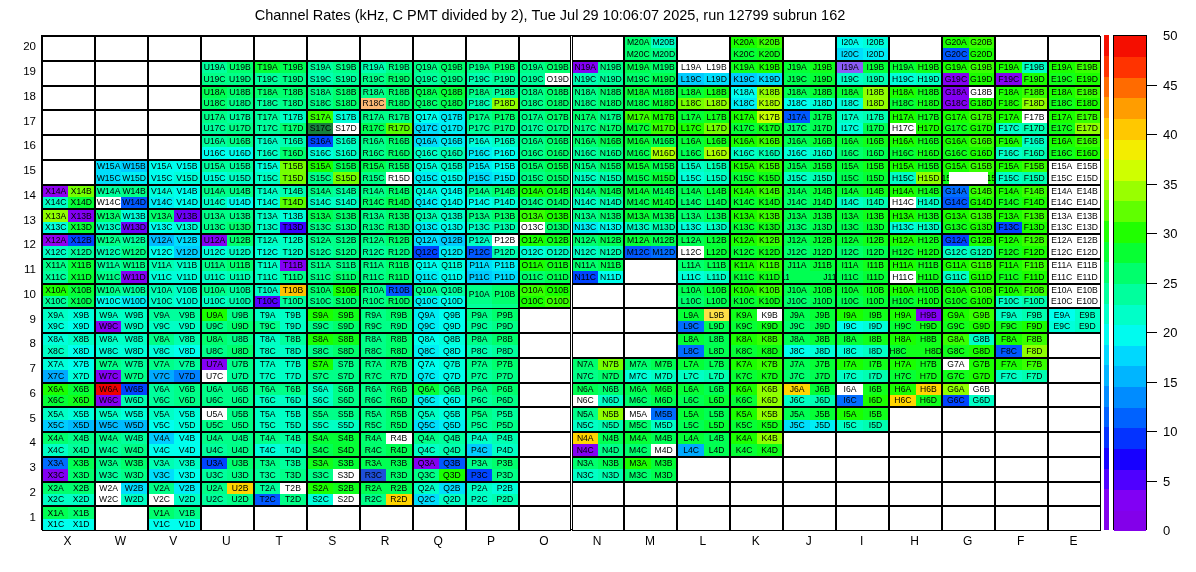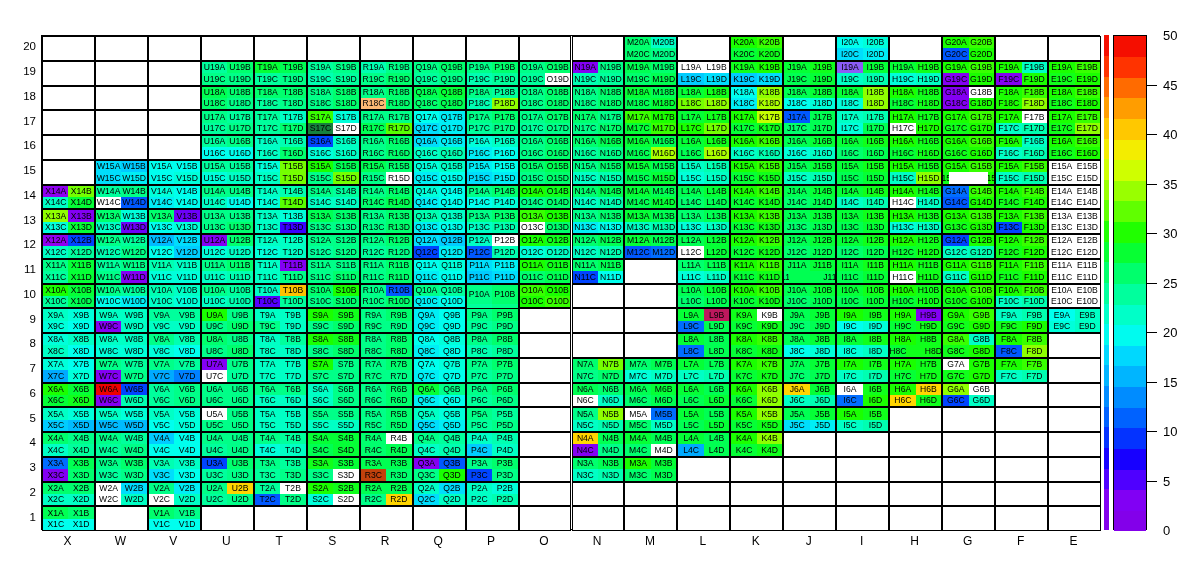--- a/index.html
+++ b/index.html
@@ -56,20 +56,21 @@
   .cbtlab{position:absolute;left:50px;font-size:13px;color:#000;
           transform:translateY(-50%);white-space:nowrap;}
   #cbstripe{position:absolute;left:1104px;top:35px;width:5px;height:495px;}
   .stseg{position:absolute;left:0;width:100%;}
 </style>
 </head>
 <body>
 
 <div id="root">
 
+  <div id="title">Channel Rates (kHz, C PMT divided by 2), Tue Jul 29 10:06:07 2025, run 12799 subrun 162</div>
 
   <div id="yaxis">
       <div class="ylab" style="top: 5.375px;">20</div>
       <div class="ylab" style="top: 30.125px;">19</div>
       <div class="ylab" style="top: 54.875px;">18</div>
       <div class="ylab" style="top: 79.625px;">17</div>
       <div class="ylab" style="top: 104.375px;">16</div>
       <div class="ylab" style="top: 129.125px;">15</div>
       <div class="ylab" style="top: 153.875px;">14</div>
       <div class="ylab" style="top: 178.625px;">13</div>
@@ -1255,21 +1256,21 @@
               <div class="ch" style="background: rgb(0, 255, 109); color: rgb(0, 0, 0);">R4C</div>
               <div class="ch" style="background: rgb(0, 255, 82); color: rgb(0, 0, 0);">R4D</div>
             </div>
           </div>
           <div class="cellbox" style="top: 420.75px; left: 0px; width: 52.95px; height: 24.75px;">
             <div class="subrow">
               <div class="ch" style="background: rgb(0, 255, 82); color: rgb(0, 0, 0);">R3A</div>
               <div class="ch" style="background: rgb(0, 255, 82); color: rgb(0, 0, 0);">R3B</div>
             </div>
             <div class="subrow">
-              <div class="ch" style="background: #c2410c; color: rgb(0, 0, 0);">R3C</div>
+              <div class="ch" style="background: #1d4ed8; color: rgb(0, 0, 0);">R3C</div>
               <div class="ch" style="background: rgb(0, 255, 109); color: rgb(0, 0, 0);">R3D</div>
             </div>
           </div>
           <div class="cellbox" style="top: 445.5px; left: 0px; width: 52.95px; height: 24.75px;">
             <div class="subrow">
               <div class="ch" style="background: rgb(0, 255, 82); color: rgb(0, 0, 0);">R2A</div>
               <div class="ch" style="background: rgb(0, 255, 82); color: rgb(0, 0, 0);">R2B</div>
             </div>
             <div class="subrow">
               <div class="ch" style="background: rgb(0, 255, 136); color: rgb(0, 0, 0);">R2C</div>
@@ -2152,21 +2153,21 @@
               <div class="ch" style="background: rgb(5, 255, 54); color: rgb(0, 0, 0);">L10B</div>
             </div>
             <div class="subrow">
               <div class="ch" style="background: rgb(0, 255, 109); color: rgb(0, 0, 0);">L10C</div>
               <div class="ch" style="background: rgb(0, 255, 82); color: rgb(0, 0, 0);">L10D</div>
             </div>
           </div>
           <div class="cellbox" style="top: 272.25px; left: 0px; width: 52.95px; height: 24.75px;">
             <div class="subrow">
               <div class="ch" style="background: rgb(5, 255, 54); color: rgb(0, 0, 0);">L9A</div>
-              <div class="ch" style="background: #be185d; color: rgb(0, 0, 0);">L9B</div>
+              <div class="ch" style="background: #fde047; color: rgb(0, 0, 0);">L9B</div>
             </div>
             <div class="subrow">
               <div class="ch" style="background: rgb(0, 109, 255); color: rgb(0, 0, 0);">L9C</div>
               <div class="ch" style="background: rgb(0, 255, 82); color: rgb(0, 0, 0);">L9D</div>
             </div>
           </div>
           <div class="cellbox" style="top: 297px; left: 0px; width: 52.95px; height: 24.75px;">
             <div class="subrow">
               <div class="ch" style="background: rgb(5, 255, 54); color: rgb(0, 0, 0);">L8A</div>
               <div class="ch" style="background: rgb(0, 255, 82); color: rgb(0, 0, 0);">L8B</div>

